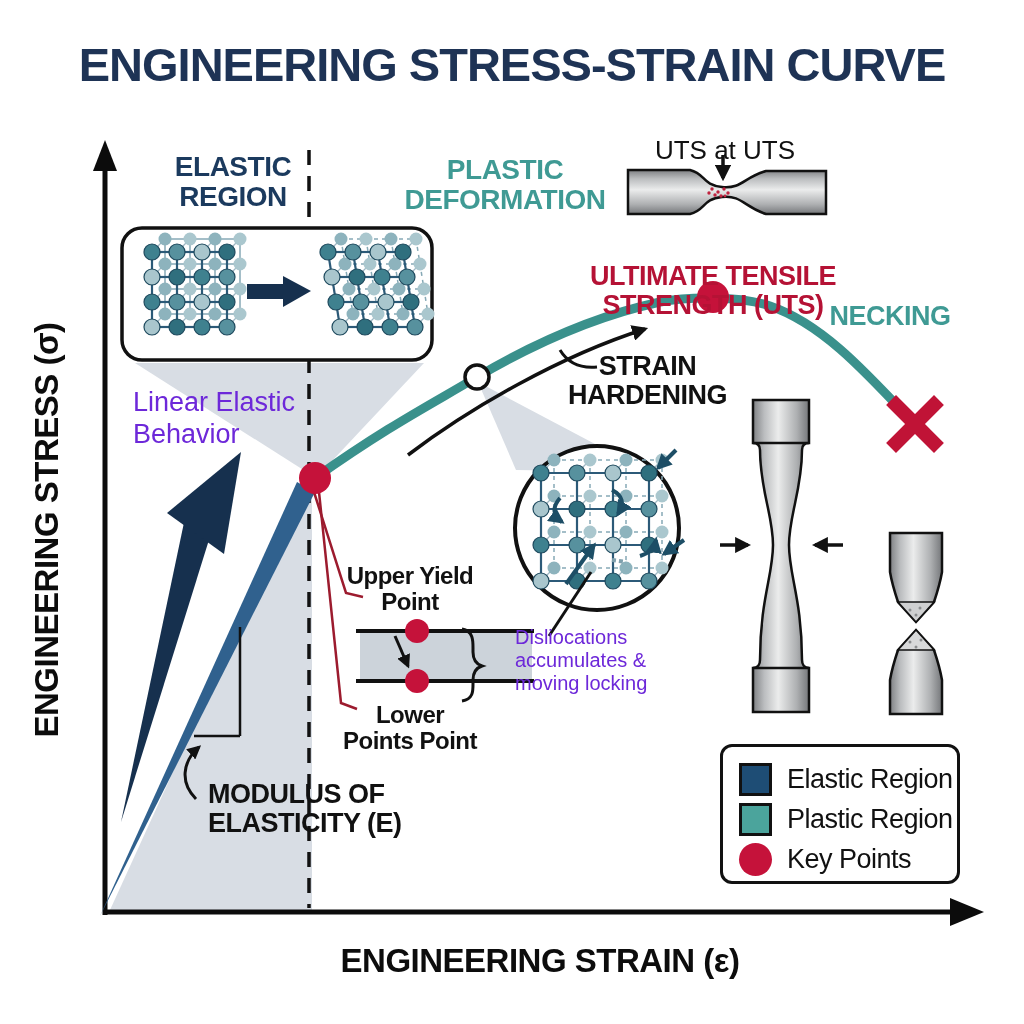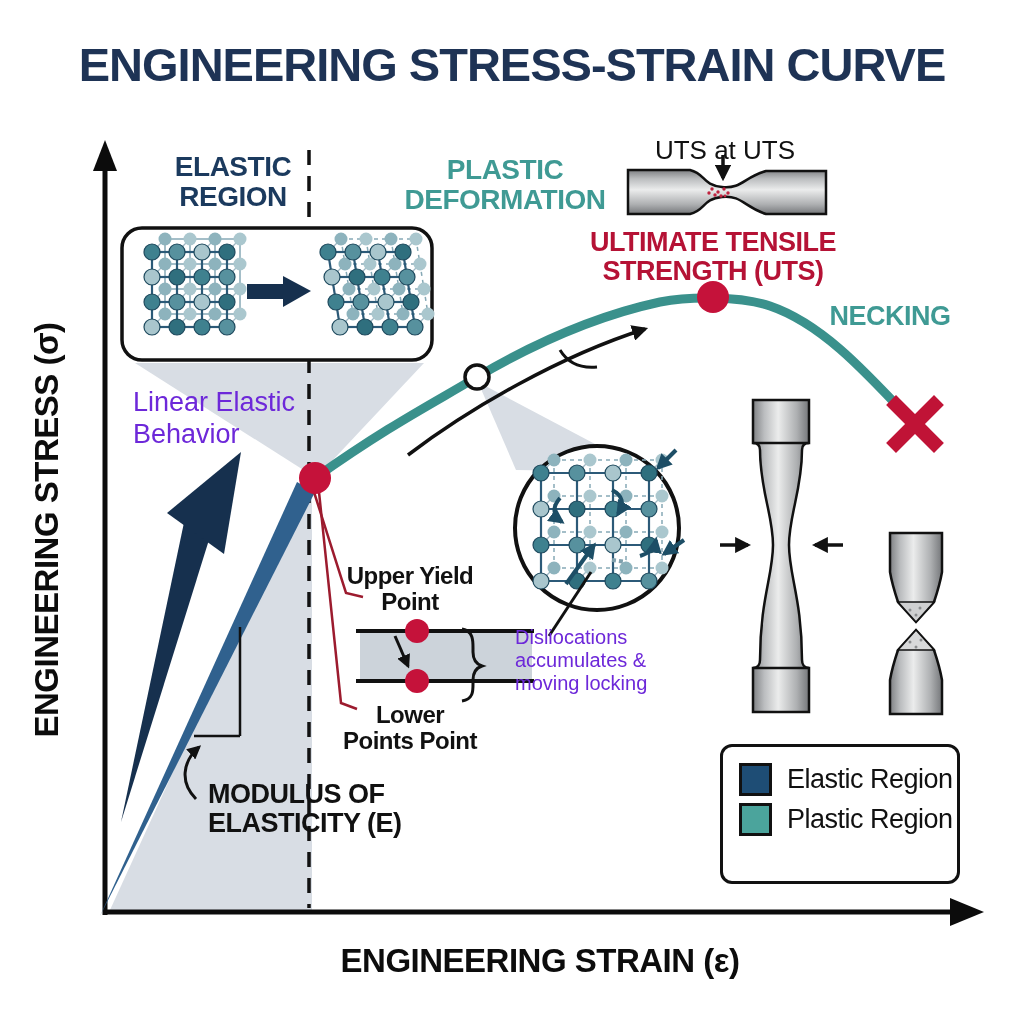--- a/index.html
+++ b/index.html
@@ -4,21 +4,21 @@
 <style>
   html,body{margin:0;padding:0;background:#fff;}
   #stage{position:relative;width:1024px;height:1024px;background:#fff;overflow:hidden;
          font-family:"Liberation Sans",sans-serif;color:#111;}
   #underlay{position:absolute;left:0;top:0;width:1024px;height:1024px;}
   .lbl{position:absolute;line-height:1.08;}
   .b{font-weight:700;letter-spacing:-0.5px;}
   .ctr{text-align:center;}
   .navy{color:#1b3a5e;}
   .teal{color:#3f9a94;}
-  .red{color:#b51235;}
+  .red{color:#b51235;margin-top:34px;}
   .title{left:0;top:40px;width:1024px;text-align:center;font-size:47px;font-weight:800;
          letter-spacing:-1px;color:#1e3355;}
   .axis{font-size:33px;font-weight:700;letter-spacing:-0.5px;color:#0c0c0c;white-space:nowrap;}
   .legend{position:absolute;left:720px;top:744px;width:240px;height:140px;background:#fff;
           border:3px solid #111;border-radius:12px;box-sizing:border-box;padding:12px 0 0 16px;}
   .lg-row{display:flex;align-items:center;gap:15px;height:40px;}
   .sw{width:33px;height:33px;border:3px solid #111;box-sizing:border-box;flex:0 0 auto;}
   .sw-elastic{background:#1e4d75;}
   .sw-plastic{background:#4ba49c;}
   .dot-red{width:33px;height:33px;border-radius:50%;background:#c5123a;flex:0 0 auto;}
@@ -469,30 +469,35 @@
 
 <div class="lbl axis" style="left:47px;top:530px;transform:translate(-50%,-50%) rotate(-90deg);">ENGINEERING STRESS (σ)</div>
 <div class="lbl axis ctr" style="left:290px;top:943px;width:500px;">ENGINEERING STRAIN (ε)</div>
 
 <div class="lbl b ctr navy" style="left:148px;top:152px;width:170px;font-size:28px;">ELASTIC REGION</div>
 <div class="lbl b ctr teal" style="left:390px;top:155px;width:230px;font-size:28px;">PLASTIC DEFORMATION</div>
 
 <div class="lbl ctr" style="left:650px;top:136px;width:150px;font-size:26px;font-weight:500;">UTS at UTS</div>
 <div class="lbl b ctr red" style="left:578px;top:228px;width:270px;font-size:27px;">ULTIMATE TENSILE STRENGTH (UTS)</div>
 <div class="lbl b ctr teal" style="left:825px;top:302px;width:130px;font-size:27px;">NECKING</div>
+<div class="lbl b ctr" style="left:565px;top:352px;width:165px;font-size:27px;">STRAIN HARDENING</div>
 <div class="lbl" style="left:133px;top:386px;width:185px;font-size:27px;color:#6d28d9;line-height:1.2;">Linear Elastic Behavior</div>
 <div class="lbl b ctr" style="left:340px;top:563px;width:140px;font-size:24px;">Upper Yield Point</div>
 <div class="lbl b ctr" style="left:340px;top:702px;width:140px;font-size:24px;">Lower Points Point</div>
 <div class="lbl" style="left:483px;top:626px;width:200px;font-size:20px;line-height:1.15;color:#6d28d9;margin-left:32px;">Disliocations accumulates &amp; moving locking</div>
 <div class="lbl b" style="left:208px;top:780px;width:215px;font-size:27px;">MODULUS OF ELASTICITY (E)</div>
 
 <div class="legend">
   <div class="lg-row">
     <span class="sw sw-elastic"></span>
     <span class="lg-label">Elastic Region</span>
   </div>
   <div class="lg-row">
     <span class="sw sw-plastic"></span>
     <span class="lg-label">Plastic Region</span>
   </div>
+  <div class="lg-row">
+    <span class="dot-red"></span>
+    <span class="lg-label">Key Points</span>
+  </div>
 </div>
 
 </div>
 
 </body></html>

